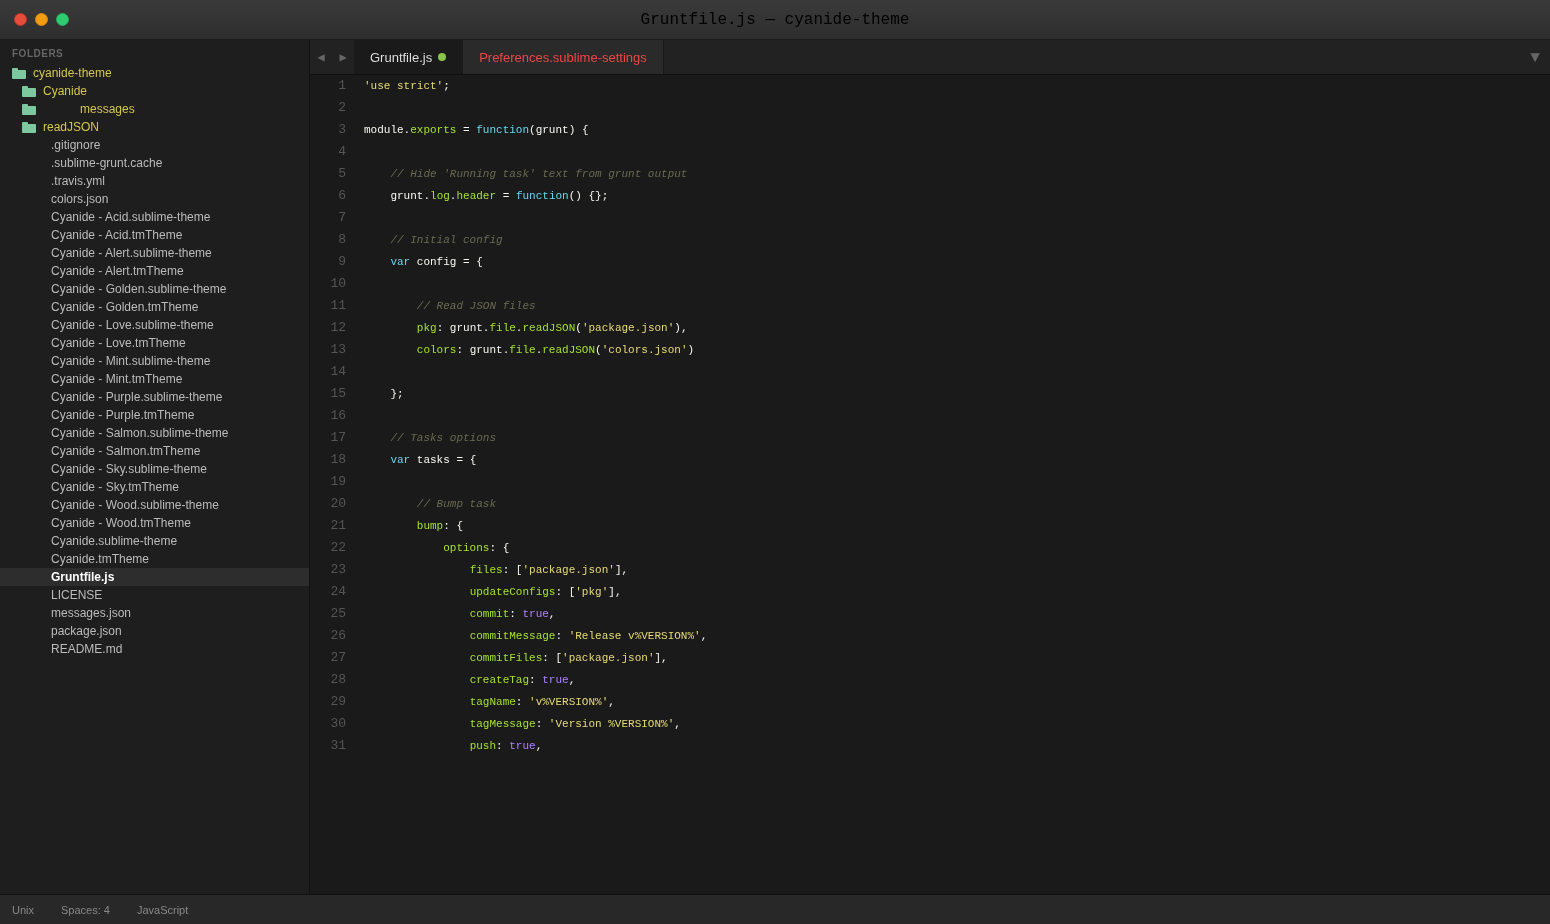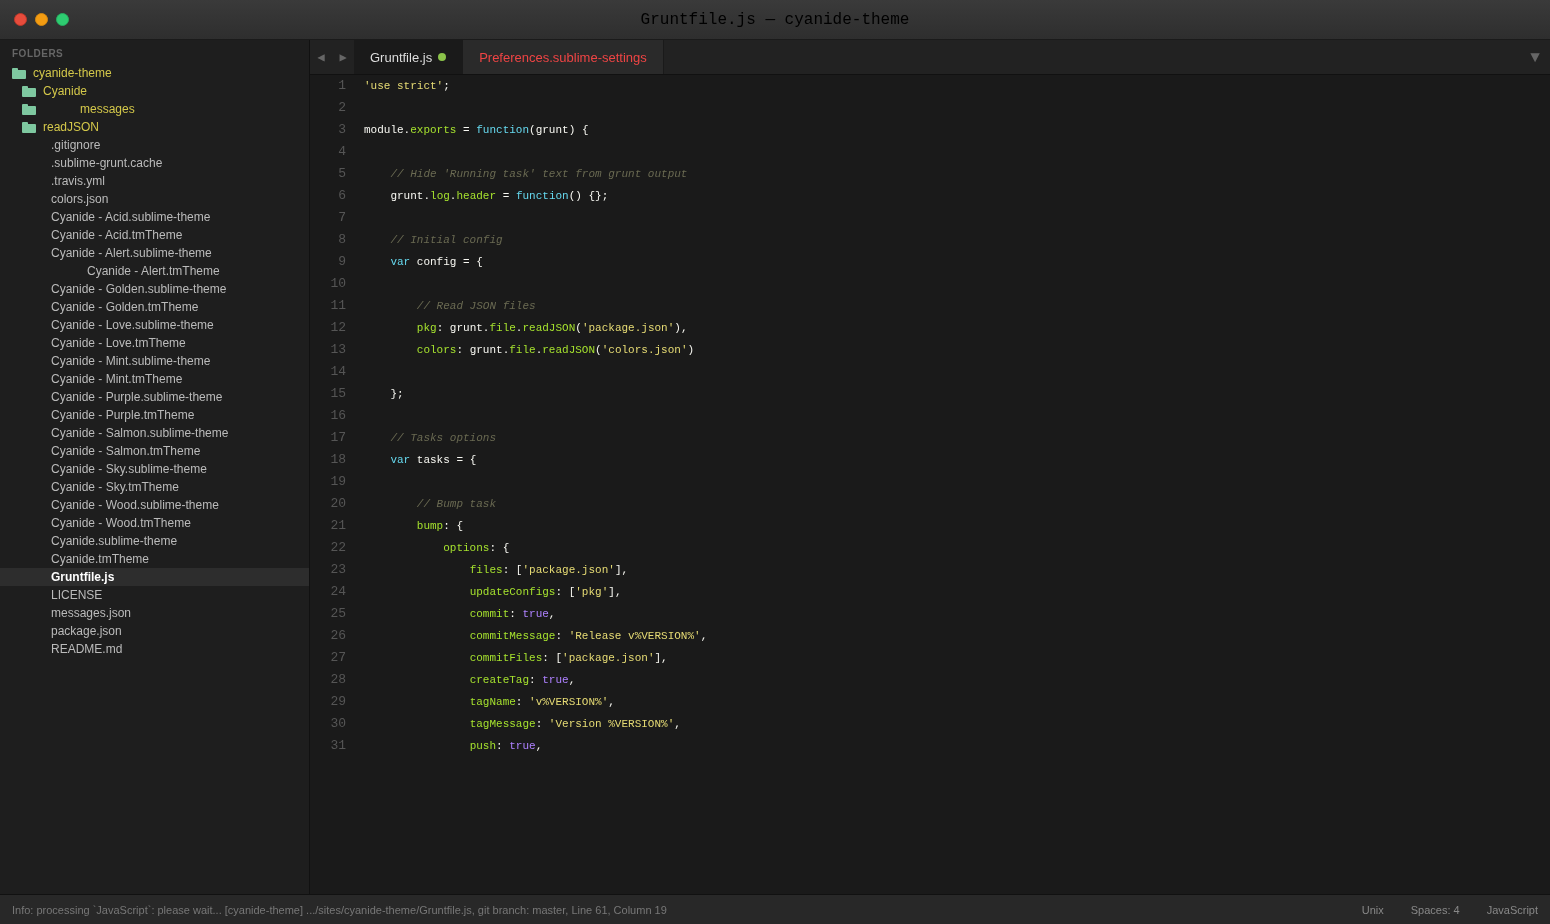--- a/index.html
+++ b/index.html
@@ -292,21 +292,21 @@
           <span>Cyanide - Acid.sublime-theme</span>
         </div>
         <div class="sidebar-item" style="padding-left: 32px;">
           <span style="display: inline-block; width: 14px; flex-shrink: 0;"></span>
           <span>Cyanide - Acid.tmTheme</span>
         </div>
         <div class="sidebar-item" style="padding-left: 32px;">
           <span style="display: inline-block; width: 14px; flex-shrink: 0;"></span>
           <span>Cyanide - Alert.sublime-theme</span>
         </div>
-        <div class="sidebar-item" style="padding-left: 32px; margin-left: 36px;">
+        <div class="sidebar-item" style="padding-left: 32px;">
           <span style="display: inline-block; width: 14px; flex-shrink: 0;"></span>
           <span>Cyanide - Alert.tmTheme</span>
         </div>
         <div class="sidebar-item" style="padding-left: 32px;">
           <span style="display: inline-block; width: 14px; flex-shrink: 0;"></span>
           <span>Cyanide - Golden.sublime-theme</span>
         </div>
         <div class="sidebar-item" style="padding-left: 32px;">
           <span style="display: inline-block; width: 14px; flex-shrink: 0;"></span>
           <span>Cyanide - Golden.tmTheme</span>
@@ -439,19 +439,18 @@
           <span class="line-num">30</span>
           <span class="line-num">31</span>
         </div>
       <div id="code-content"><span class="code-line"><span class="s-string">'use strict'</span><span class="s-punct">;</span></span><span class="code-line"></span><span class="code-line"><span class="s-var">module</span><span class="s-punct">.</span><span class="s-prop">exports</span><span class="s-punct"> = </span><span class="s-keyword">function</span><span class="s-punct">(</span><span class="s-var">grunt</span><span class="s-punct">) {</span></span><span class="code-line"></span><span class="code-line">    <span class="s-comment">// Hide 'Running task' text from grunt output</span></span><span class="code-line">    <span class="s-var">grunt</span><span class="s-punct">.</span><span class="s-prop">log</span><span class="s-punct">.</span><span class="s-prop">header</span><span class="s-punct"> = </span><span class="s-keyword">function</span><span class="s-punct">() {};</span></span><span class="code-line"></span><span class="code-line">    <span class="s-comment">// Initial config</span></span><span class="code-line">    <span class="s-keyword">var</span><span class="s-plain"> config = {</span></span><span class="code-line"></span><span class="code-line">        <span class="s-comment">// Read JSON files</span></span><span class="code-line">        <span class="s-prop">pkg</span><span class="s-punct">: </span><span class="s-var">grunt</span><span class="s-punct">.</span><span class="s-prop">file</span><span class="s-punct">.</span><span class="s-fn">readJSON</span><span class="s-punct">(</span><span class="s-string">'package.json'</span><span class="s-punct">),</span></span><span class="code-line">        <span class="s-prop">colors</span><span class="s-punct">: </span><span class="s-var">grunt</span><span class="s-punct">.</span><span class="s-prop">file</span><span class="s-punct">.</span><span class="s-fn">readJSON</span><span class="s-punct">(</span><span class="s-string">'colors.json'</span><span class="s-punct">)</span></span><span class="code-line"></span><span class="code-line">    <span class="s-punct">};</span></span><span class="code-line"></span><span class="code-line">    <span class="s-comment">// Tasks options</span></span><span class="code-line">    <span class="s-keyword">var</span><span class="s-plain"> tasks = {</span></span><span class="code-line"></span><span class="code-line">        <span class="s-comment">// Bump task</span></span><span class="code-line">        <span class="s-prop">bump</span><span class="s-punct">: {</span></span><span class="code-line">            <span class="s-prop">options</span><span class="s-punct">: {</span></span><span class="code-line">                <span class="s-prop">files</span><span class="s-punct">: [</span><span class="s-string">'package.json'</span><span class="s-punct">],</span></span><span class="code-line">                <span class="s-prop">updateConfigs</span><span class="s-punct">: [</span><span class="s-string">'pkg'</span><span class="s-punct">],</span></span><span class="code-line">                <span class="s-prop">commit</span><span class="s-punct">: </span><span class="s-bool">true</span><span class="s-punct">,</span></span><span class="code-line">                <span class="s-prop">commitMessage</span><span class="s-punct">: </span><span class="s-string">'Release v%VERSION%'</span><span class="s-punct">,</span></span><span class="code-line">                <span class="s-prop">commitFiles</span><span class="s-punct">: [</span><span class="s-string">'package.json'</span><span class="s-punct">],</span></span><span class="code-line">                <span class="s-prop">createTag</span><span class="s-punct">: </span><span class="s-bool">true</span><span class="s-punct">,</span></span><span class="code-line">                <span class="s-prop">tagName</span><span class="s-punct">: </span><span class="s-string">'v%VERSION%'</span><span class="s-punct">,</span></span><span class="code-line">                <span class="s-prop">tagMessage</span><span class="s-punct">: </span><span class="s-string">'Version %VERSION%'</span><span class="s-punct">,</span></span><span class="code-line">                <span class="s-prop">push</span><span class="s-punct">: </span><span class="s-bool">true</span><span class="s-punct">,</span></span></div>
     </div>
 
   </div>
 </div>
 
 <div id="statusbar">
-  <span>Info: processing `JavaScript`: please wait...  [cyanide-theme] .../sites/cyanide-theme/Gruntfile.js, git branch: master, Line 61, Column 19</span>
   <div id="statusbar-right">
     <span>Unix</span>
     <span>Spaces: 4</span>
     <span>JavaScript</span>
   </div>
 </div>
 
 </body></html>

